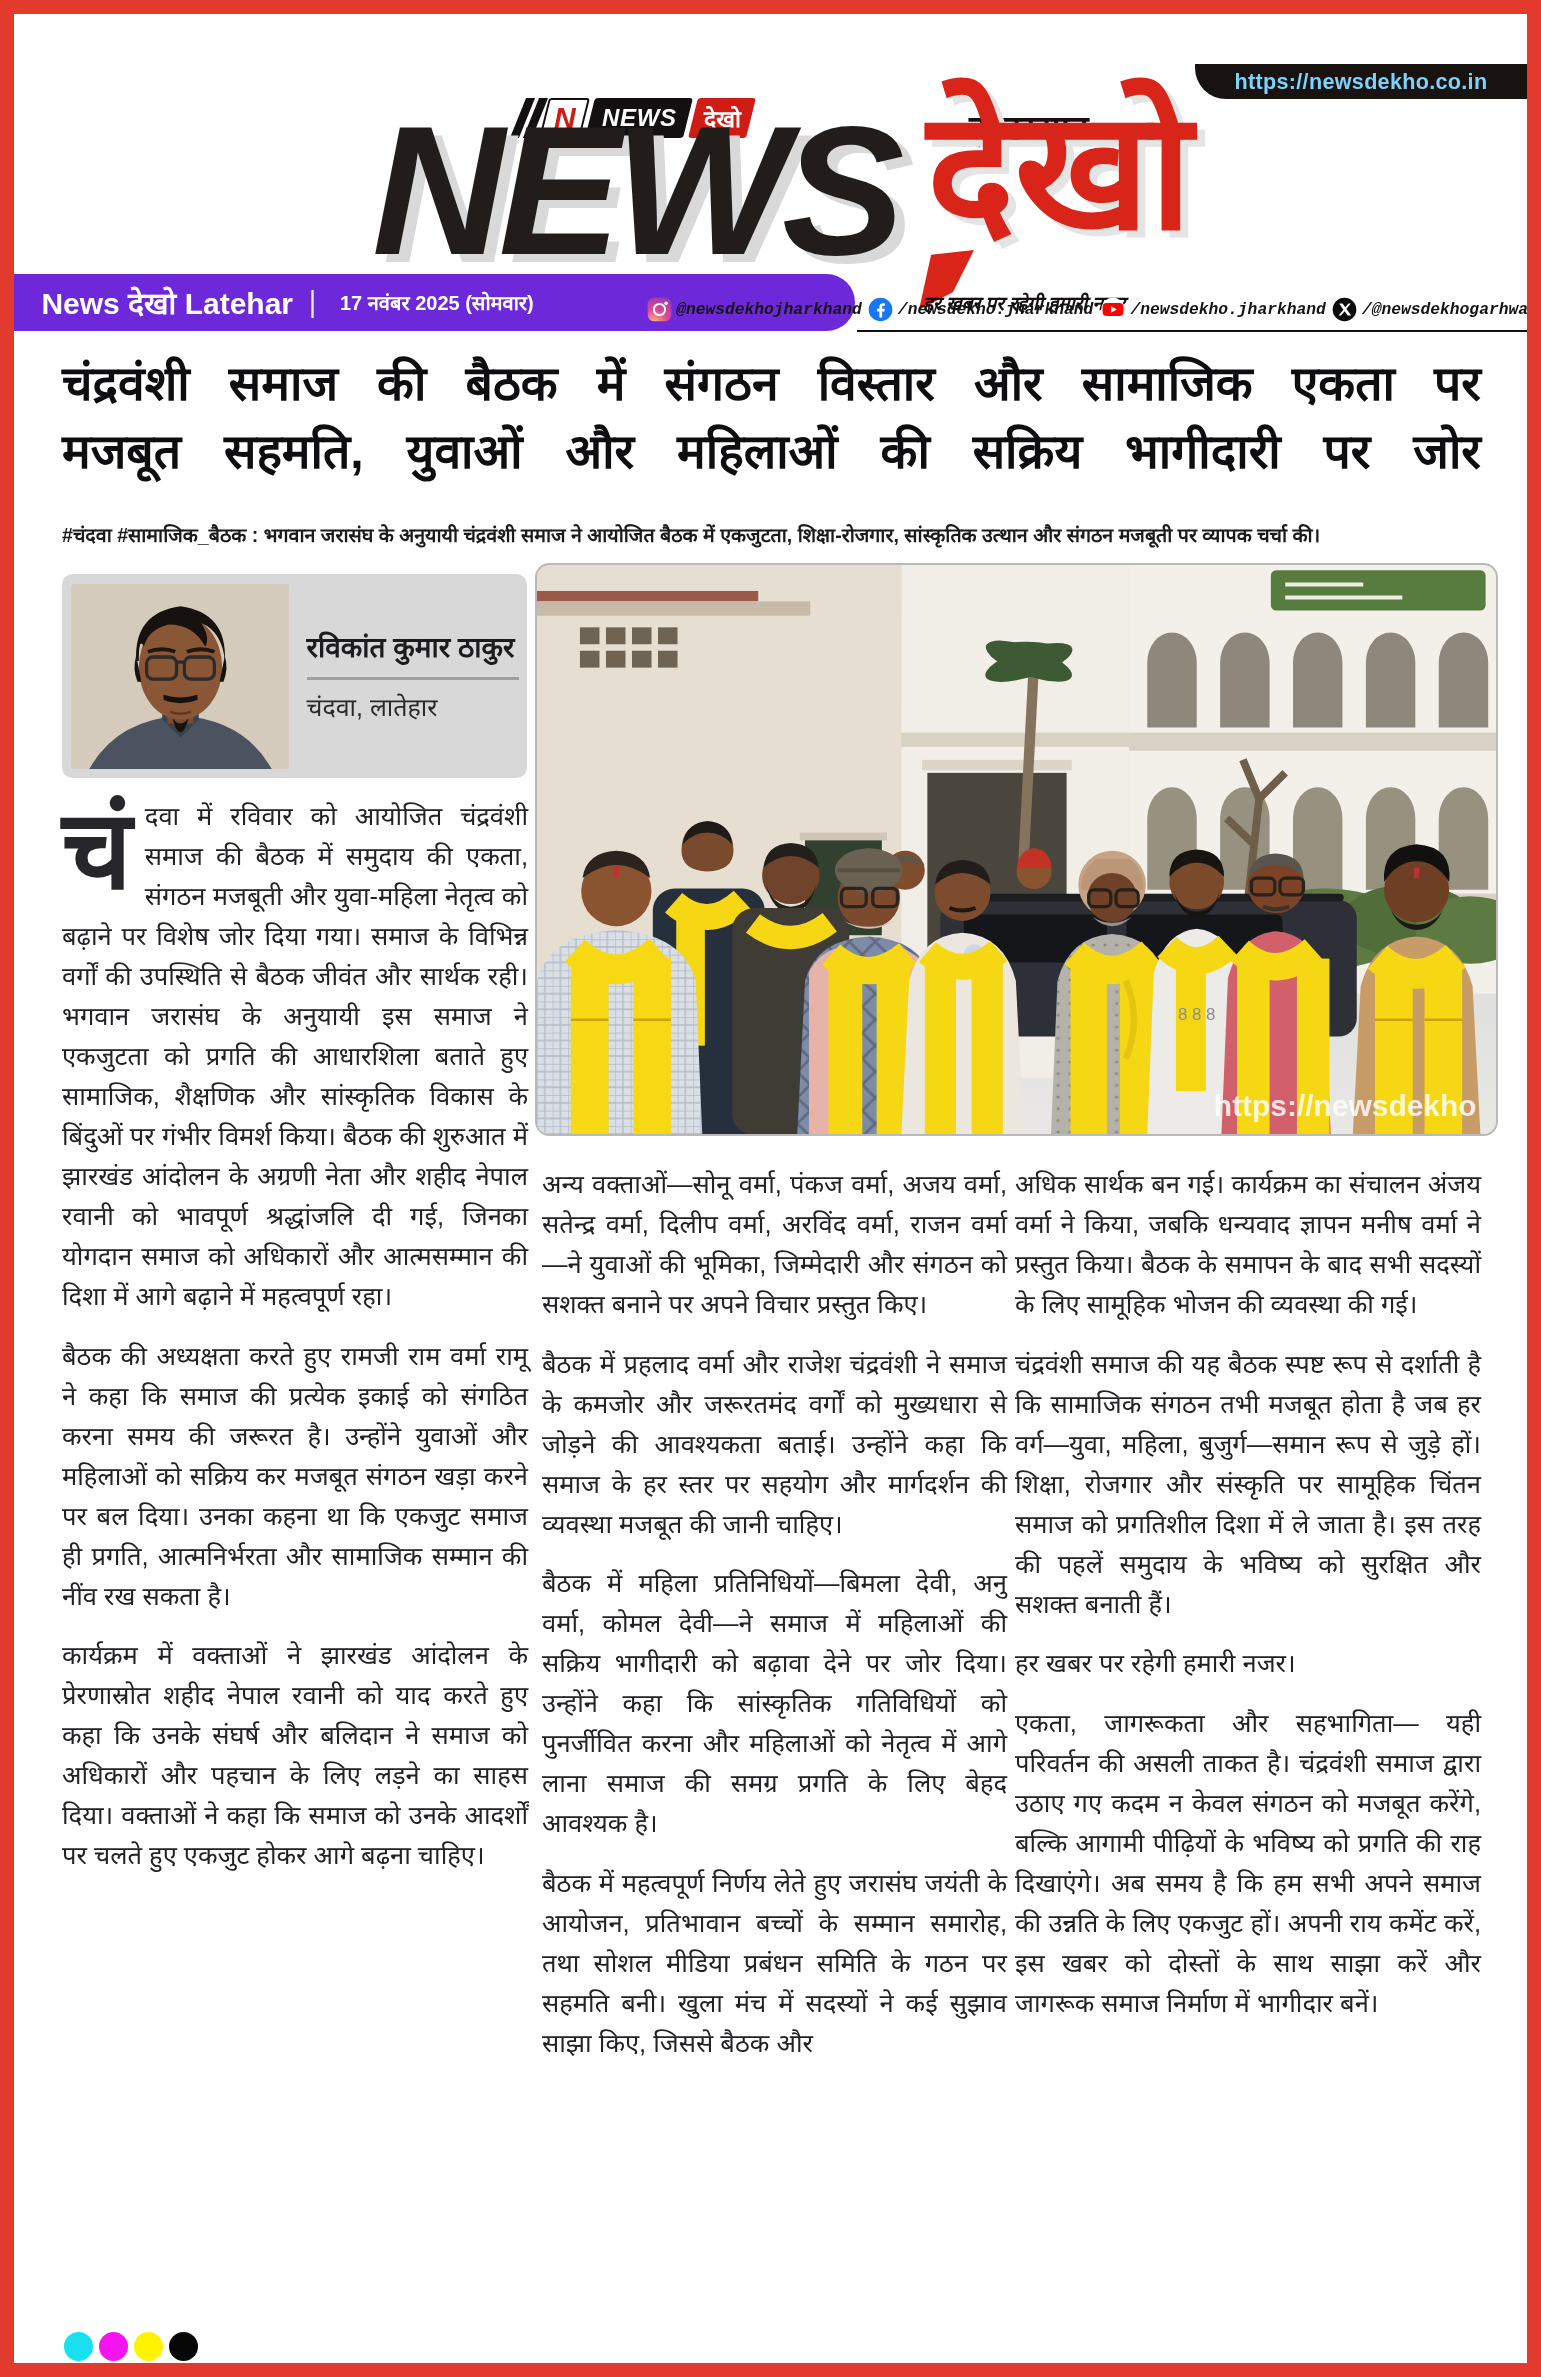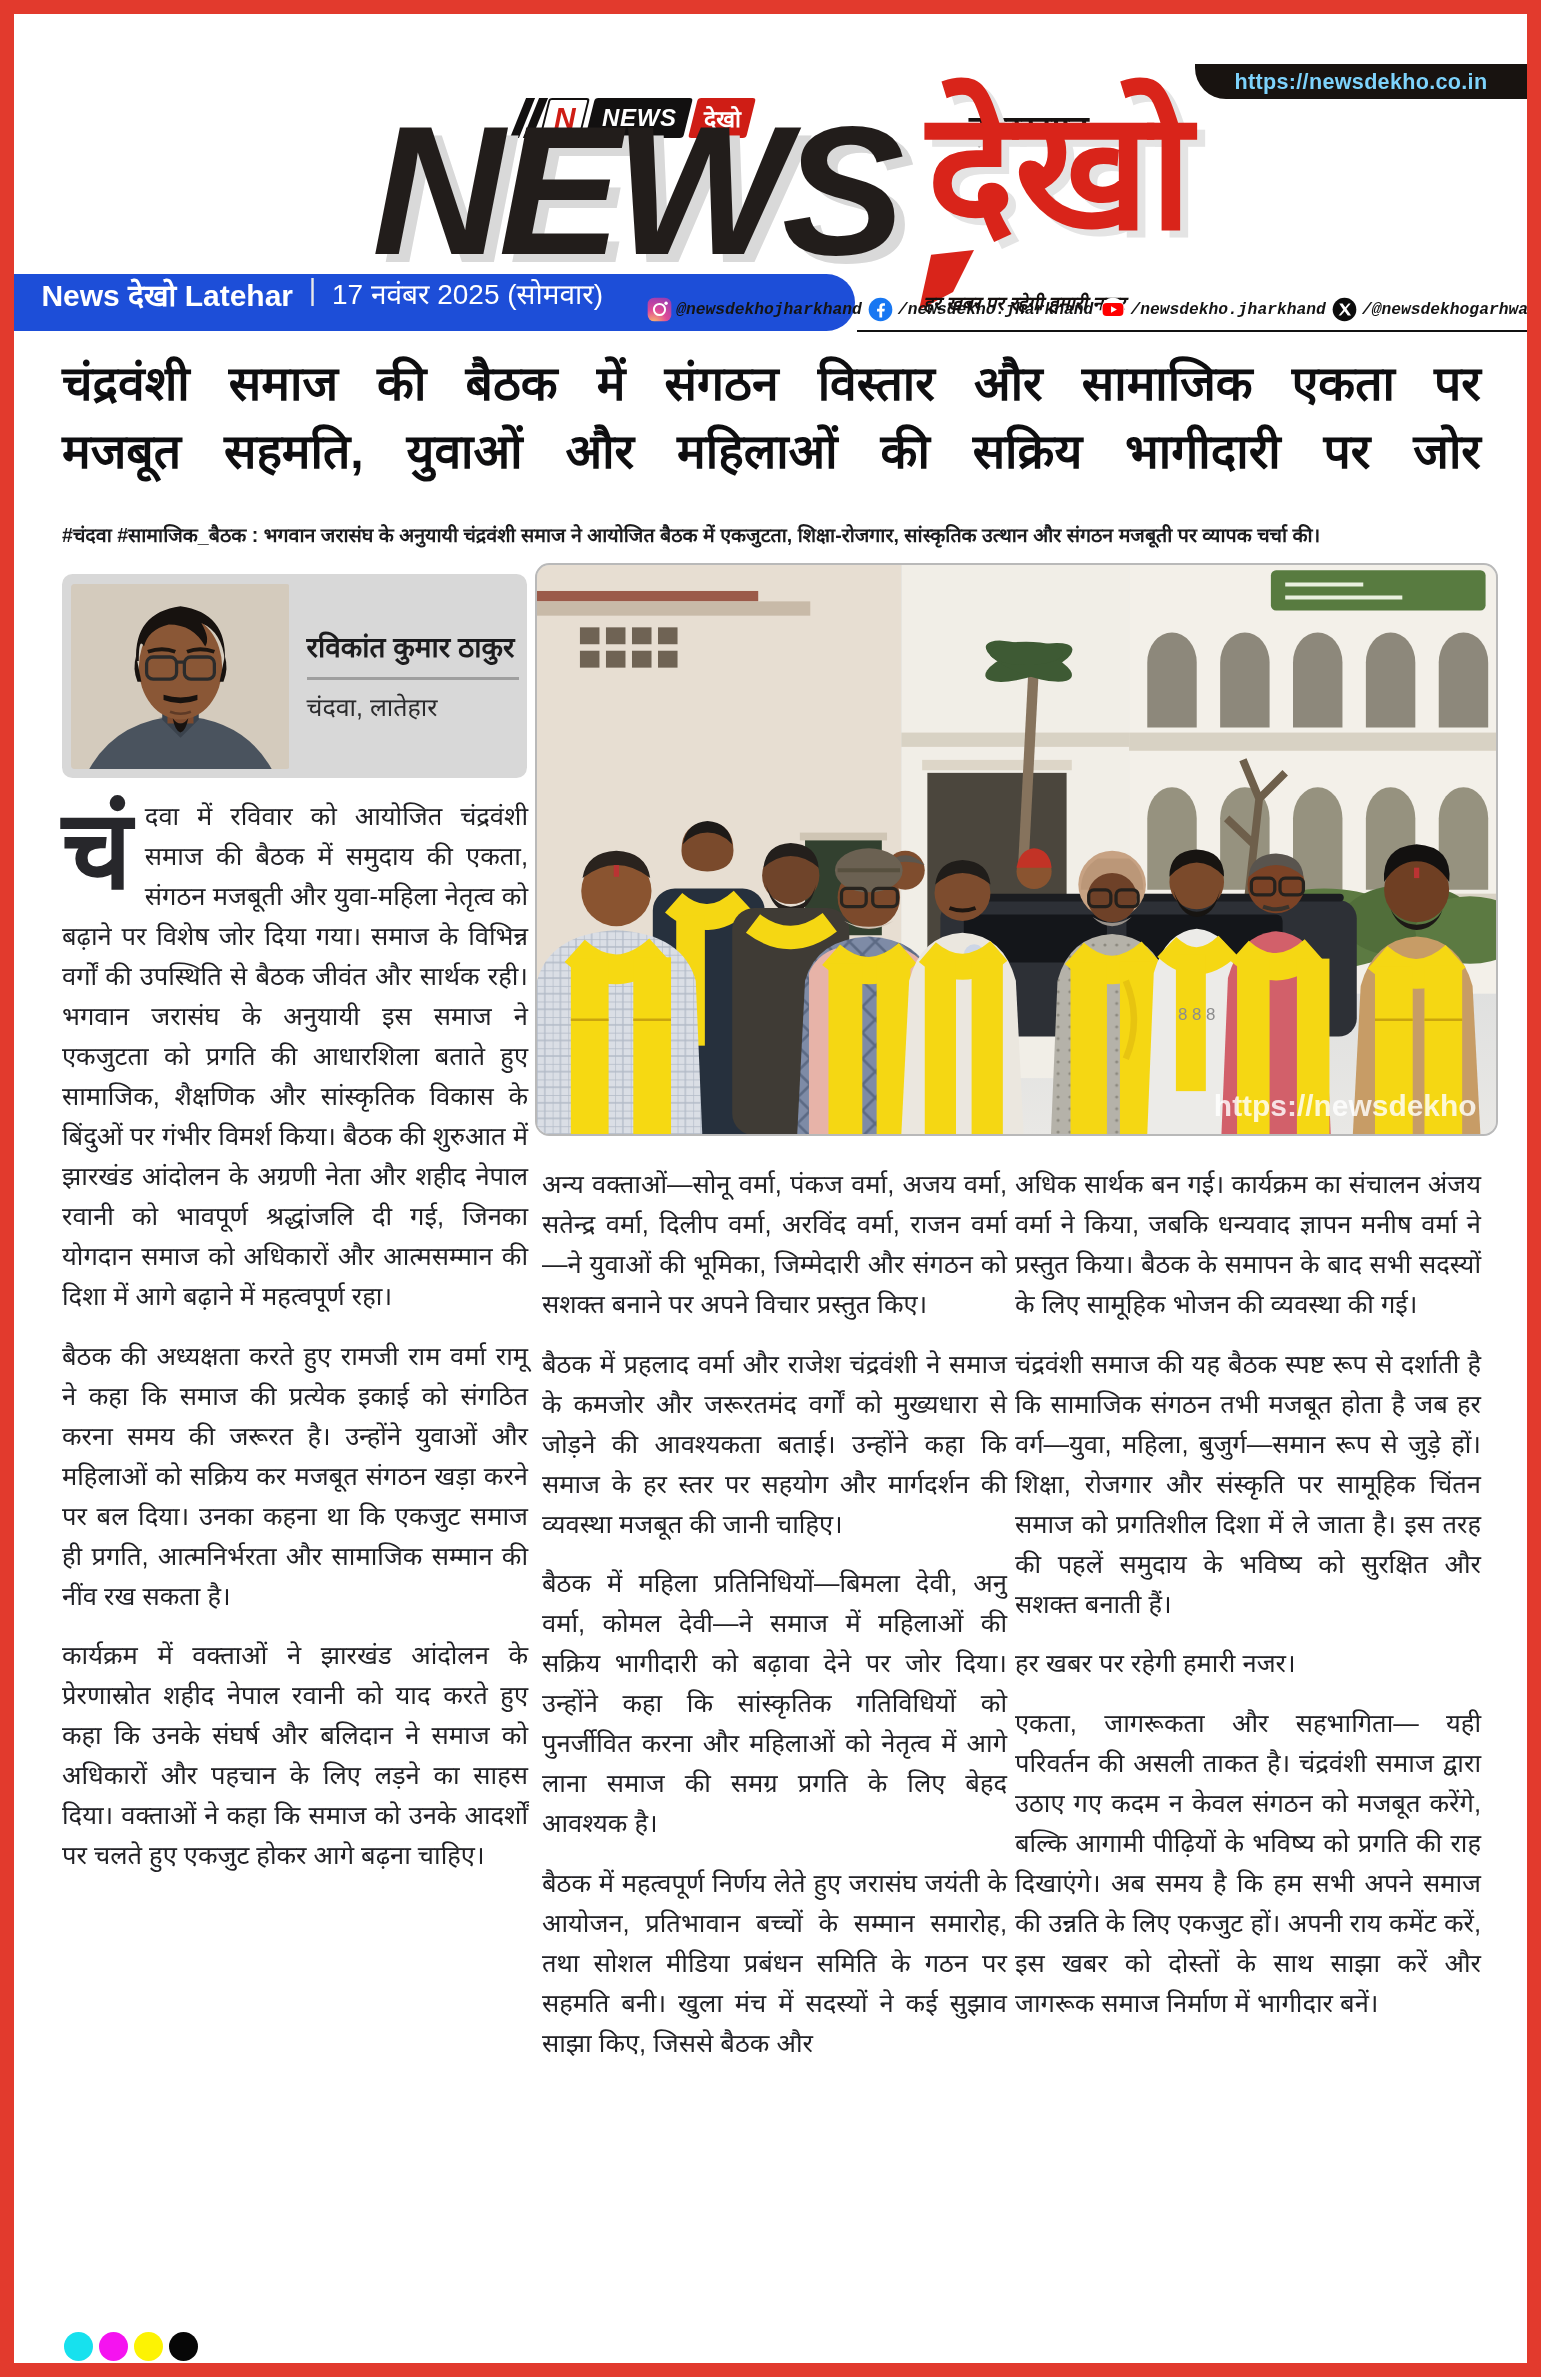--- a/index.html
+++ b/index.html
@@ -29,25 +29,25 @@
     text-shadow:10.5px 7.8px 0 #d9d9d9;}
   .jharkhand{left:955px;top:89px;font-size:36px;font-weight:800;color:#161211;letter-spacing:0.7px;}
   .big-dekho{left:913px;top:63px;font-size:165px;line-height:1.15;font-weight:bold;color:#d9241a;
     text-shadow:7.8px 6.5px 0 #e4e4e4;}
   .ribbon{left:905px;top:236px;width:55px;height:60px;background:#d9241a;
     clip-path:polygon(0 100%,22% 8%,100% 0,62% 70%);}
   .tagline{left:909px;top:247px;width:281px;font-size:19px;font-weight:800;font-style:italic;
     color:#15100f;white-space:nowrap;margin-top:29px;}
 
   
-  .datebar{left:0;top:260px;width:841px;height:57px;background:#1d4ed8;
-    border-radius:0 30px 30px 0;display:flex;align-items:flex-start;color:#fff;padding-left:27.4px;box-sizing:border-box;}
+  .datebar{left:0;top:260px;width:841px;height:57px;background:#6d28d9;
+    border-radius:0 30px 30px 0;display:flex;align-items:center;color:#fff;padding-left:27.4px;box-sizing:border-box;}
   .datebar .edition{font-size:30px;font-weight:bold;}
   .datebar .sep{font-size:29px;font-weight:300;margin:0 15.7px;color:#e8e8e8;}
-  .datebar .date{font-size:28px;font-weight:400;}
+  .datebar .date{font-size:20px;font-weight:700;margin-left:8px;}
 
   .social{left:873px;top:280px;width:641px;height:30px;display:flex;align-items:center;
     gap:6.5px;justify-content:flex-end;}
   .social .item{display:flex;align-items:center;gap:4.6px;}
   .social .handle{font-size:16.3px;font-weight:800;font-style:italic;color:#141414;white-space:nowrap;font-family:Liberation Mono, monospace;}
   .social svg{display:block;}
   .social-rule{left:843px;top:316px;width:670px;height:2px;background:#111;}
 
   
   .headline{left:48px;top:336px;width:1419px;color:#0e0e10;}

